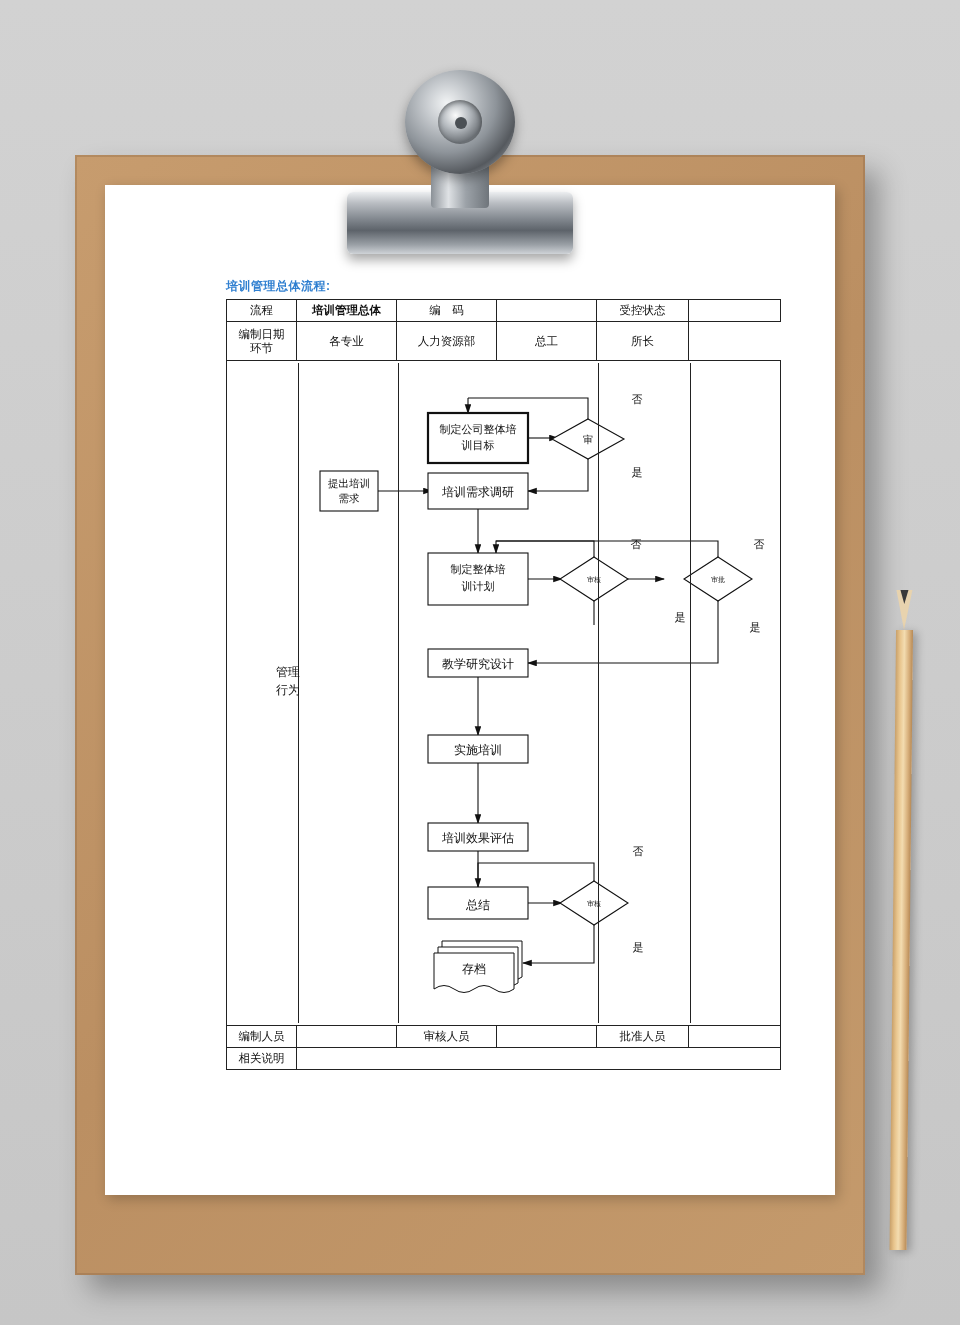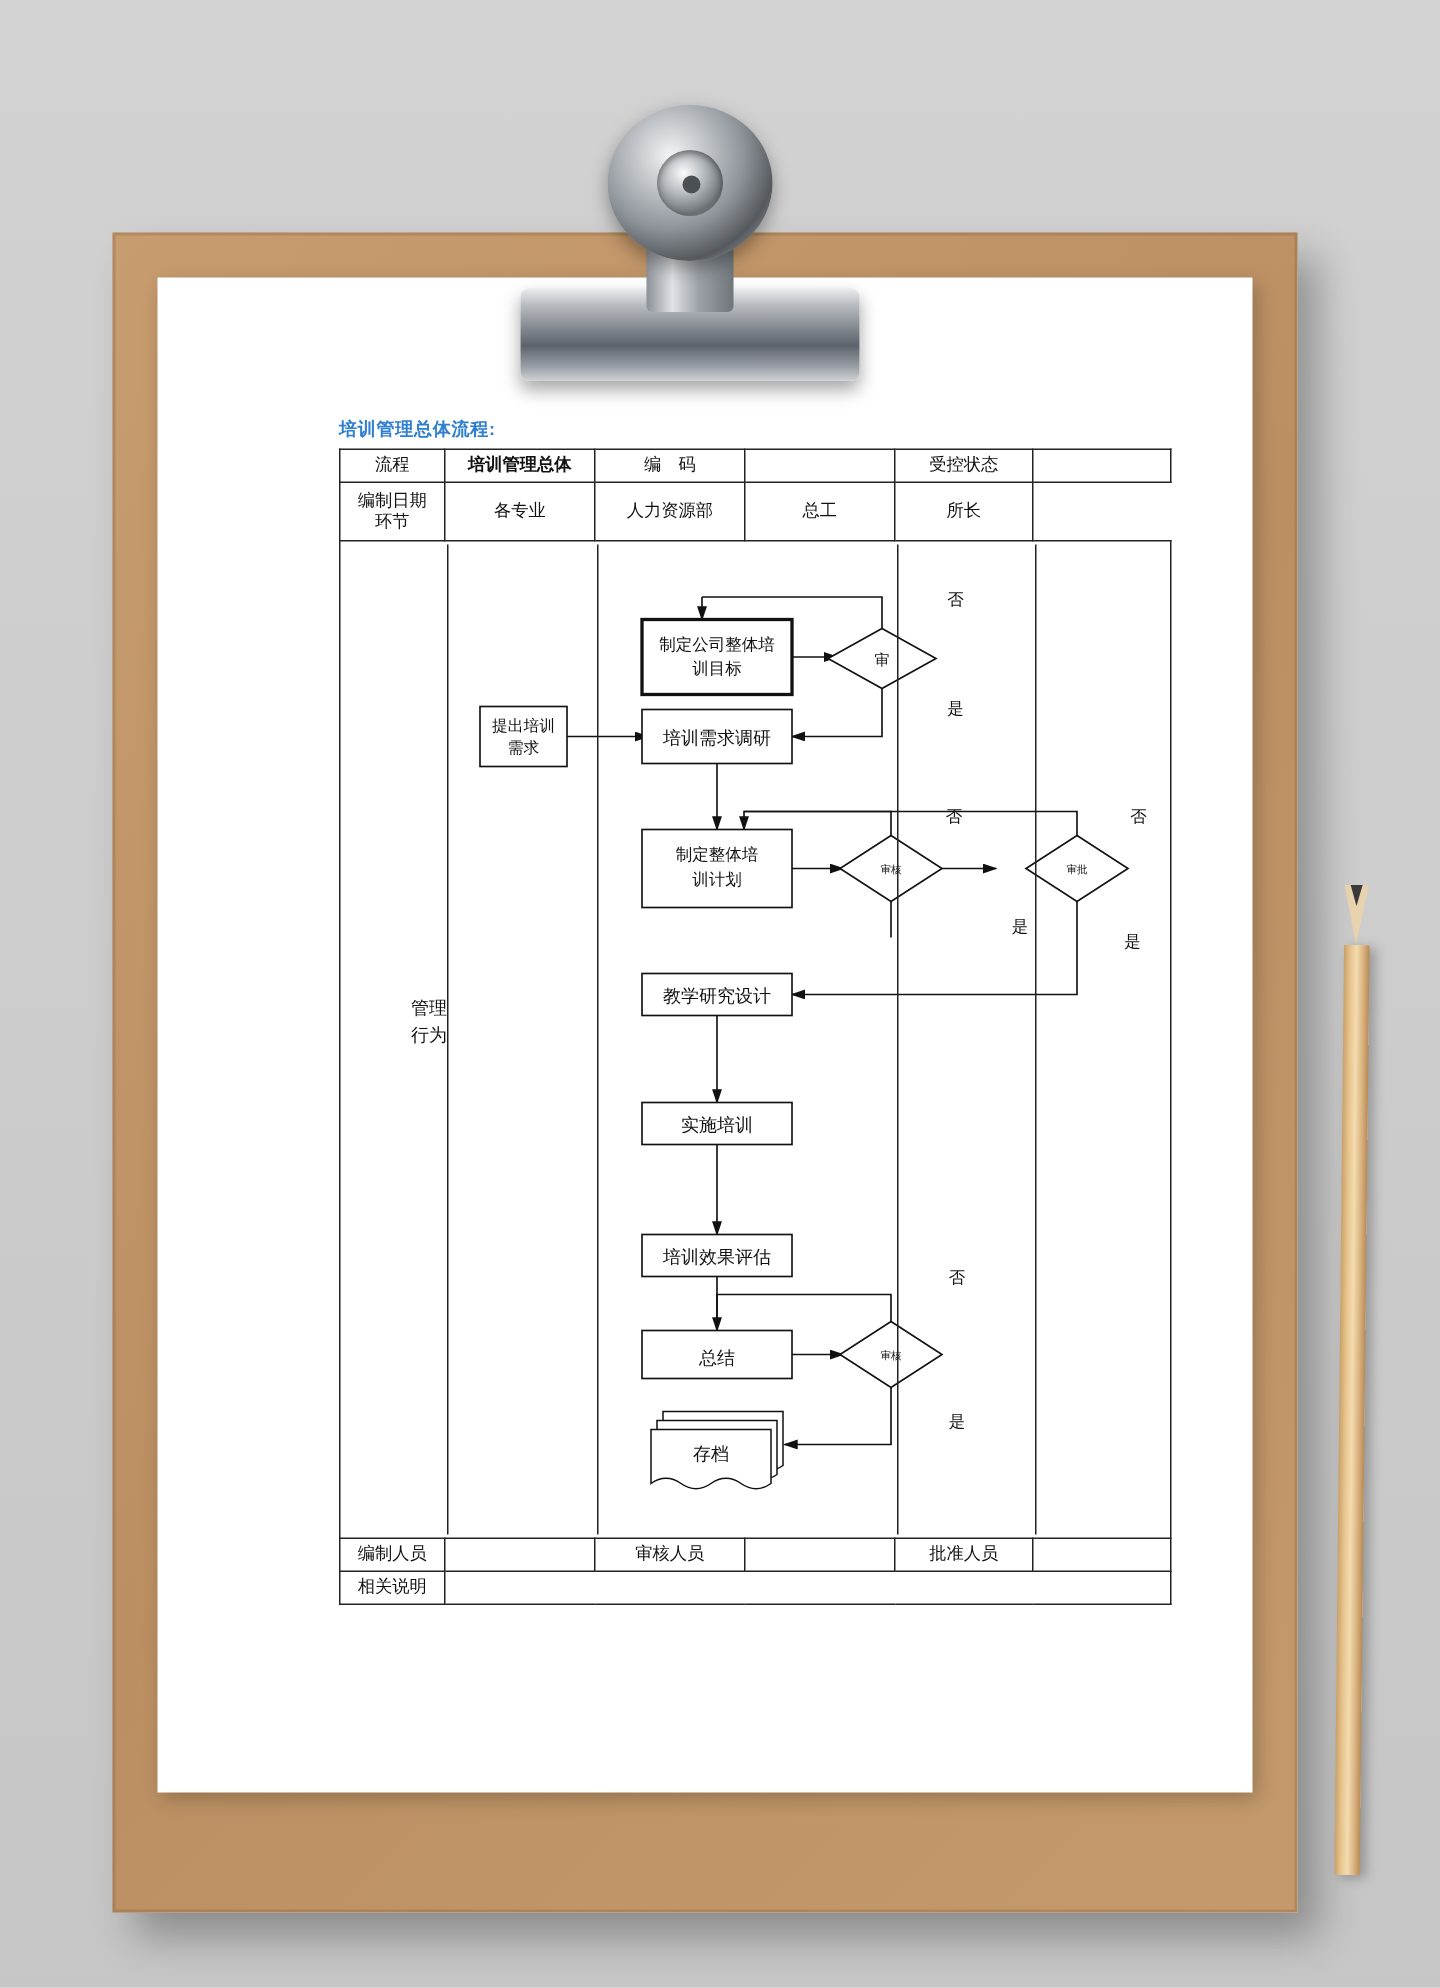--- a/index.html
+++ b/index.html
@@ -187,24 +187,25 @@
 
   .vline {
     position: absolute;
     width: 0;
     border-left: 1px solid #222;
   }
   .leftlabel {
     position: absolute;
     left: 0;
     width: 70px;
-    text-align: right;
+    text-align: left;
     font-size: 12px;
     line-height: 1.5;
     color: #111;
+    padding-left: 48px;
   }
 </style>
 </head>
 <body>
 
 <div class="scene">
 
   <div class="clipboard">
     <div class="clipboard-inner"></div>
   </div>

